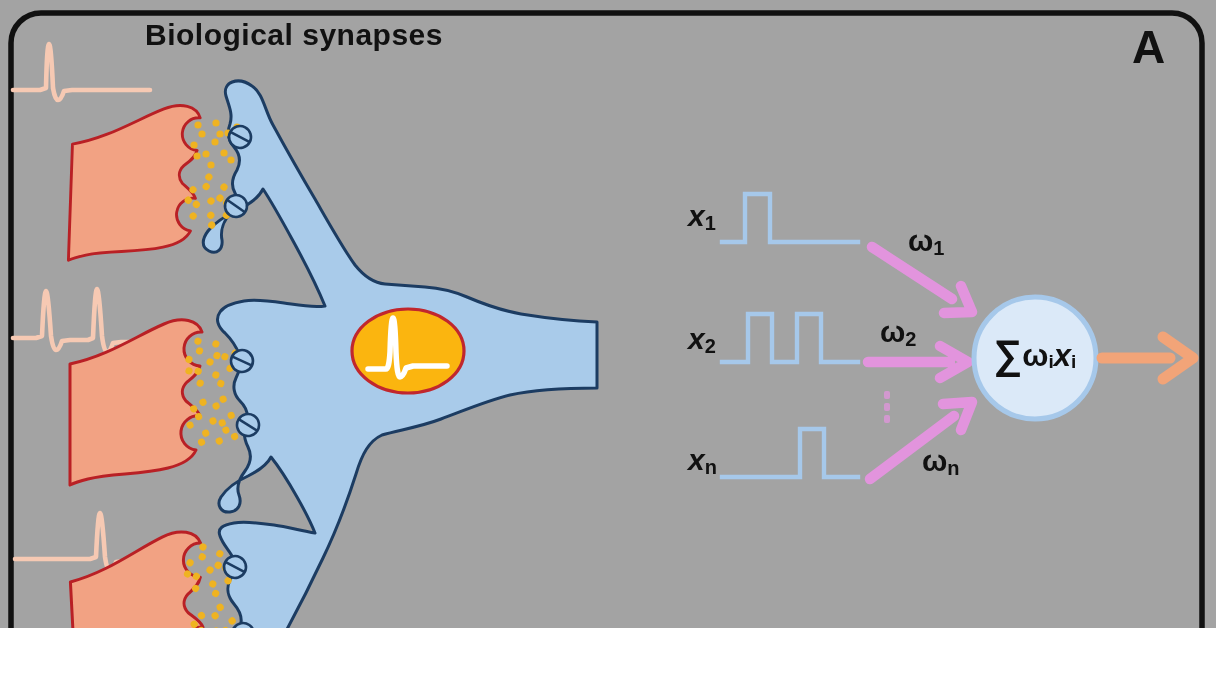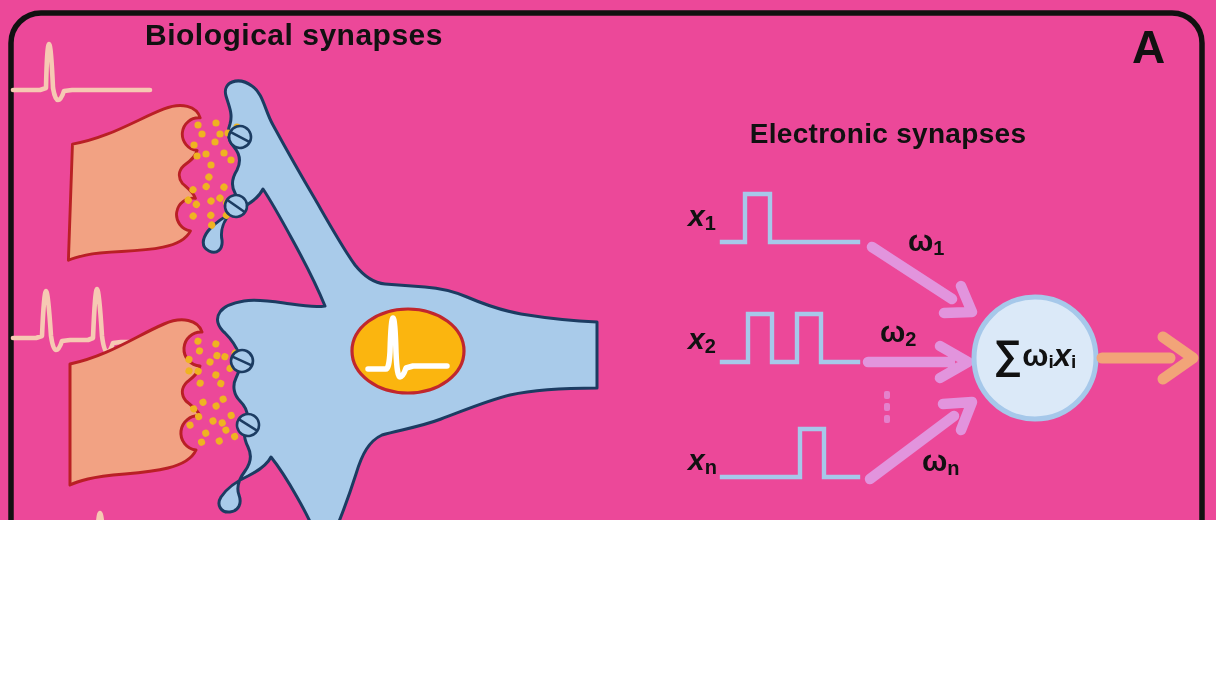--- a/index.html
+++ b/index.html
@@ -1,16 +1,16 @@
 <!DOCTYPE html>
 <html style="--presynaptic-fill: #F2A283; --presynaptic-stroke: #B92025; --postsynaptic-fill: #A9CBEA; --postsynaptic-stroke: #1C3C62; --vesicle: #EFB321; --soma-fill: #FBB50F; --soma-stroke: #C1272D; --spike-trace: #F6C9B3; --pulse-wave: #A6C8EA; --weight-arrow: #E294DD; --output-arrow: #F2A478; --neuron-circle-fill: #DBE9F8; --neuron-circle-stroke: #A6C8EA;"><head>
 <meta charset="utf-8">
 <style>
   html,body{margin:0;padding:0;background:#fff;}
-  .figure{position:relative;width:1216px;height:520px;background:#ec4899;
+  .figure{position:relative;width:1216px;height:628px;background:#a3a3a3;
           font-family:"Liberation Sans","DejaVu Sans",sans-serif;overflow:hidden;}
   .figure svg{position:absolute;left:0;top:0;}
 
   
   .panel-border{fill:none;stroke:#111;stroke-width:5.5;}
   .presyn{fill:var(--presynaptic-fill);stroke:var(--presynaptic-stroke);stroke-width:3;stroke-linejoin:round;}
   .postsyn{fill:var(--postsynaptic-fill);stroke:var(--postsynaptic-stroke);stroke-width:3;stroke-linejoin:round;}
   .vesicle{fill:var(--vesicle);stroke:none;}
   .receptor{fill:var(--postsynaptic-fill);stroke:var(--postsynaptic-stroke);stroke-width:2.6;}
   .soma{fill:var(--soma-fill);stroke:var(--soma-stroke);stroke-width:3.2;}
@@ -147,21 +147,20 @@
       </g>
     </g>
 
     <circle class="ncircle" cx="1035" cy="358" r="61"></circle>
 
     <path class="oarrow" d="M1102,358 L1170,358 M1163,337 L1193,358 L1163,379"></path>
   </svg>
 
   <div class="txt title" style="left:128px;top:18px;width:332px;">Biological synapses</div>
 
-  <div class="txt title-elec" style="left:742px;top:118px;width:292px;">Electronic synapses</div>
 
   <div class="txt corner" style="left:1132px;top:20px;">A</div>
 
   <div class="txt siglabel" style="left:688px;top:201px;">
     <span class="main">x</span>
       <span class="sub">1</span>
   </div>
   <div class="txt siglabel" style="left:688px;top:324px;">
     <span class="main">x</span>
       <span class="sub">2</span>

